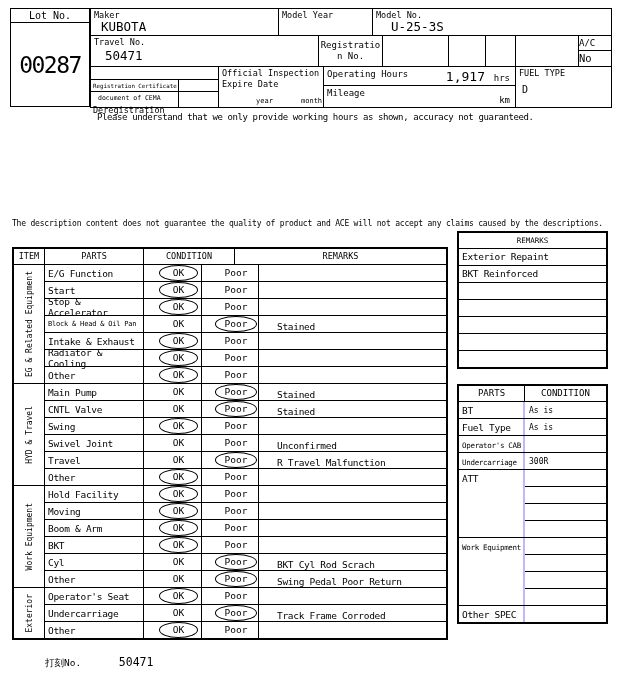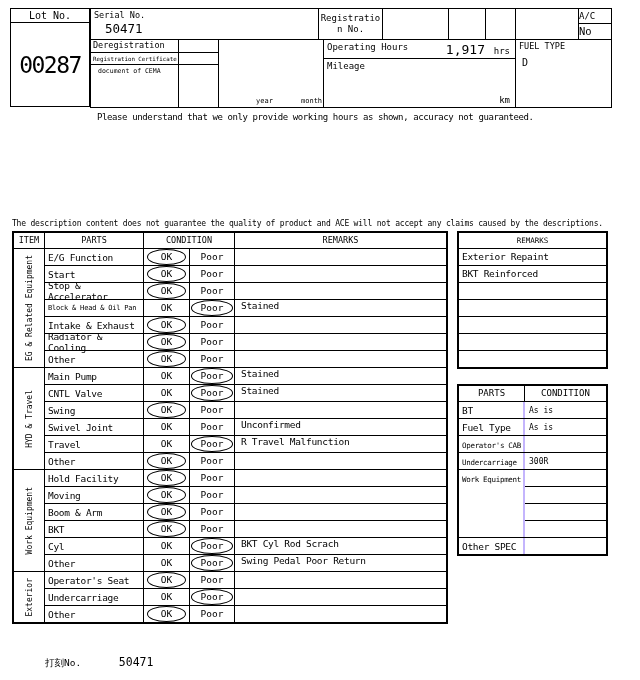--- a/index.html
+++ b/index.html
@@ -30,50 +30,50 @@
   .regno { width:64px; font-size:9px; text-align:center; word-break:break-all; padding-top:4px; line-height:1.25; }
   .ca { width:66px; } .cb { width:37px; } .cc { width:30px; } .cd { width:63px; }
   .ac { flex:1; display:flex; flex-direction:column; text-align:left; }
   .ac-top { height:15px; border-bottom:1px solid #000; font-size:9px; line-height:14px; }
   .ac-bot { flex:1; font-size:10.5px; line-height:15px; }
   .dereg { width:128px; display:flex; flex-direction:column; }
   .drow { display:flex; border-bottom:1px solid #000; height:12.5px; }
   .drow:last-child { border-bottom:none; flex:1; }
   .dlab { width:88px; border-right:1px solid #000; line-height:1.4; padding-left:2px; }
   .dval { flex:1; }
-  .d1 { font-size:8.5px; } .d2 { font-size:5.8px; padding-top:2px; } .d3 { font-size:6.5px; padding:2px 0 0 7px; }
+  .d1 { font-size:8.5px;margin-top:38px; } .d2 { font-size:5.8px; padding-top:2px; } .d3 { font-size:6.5px; padding:2px 0 0 7px; }
   .oi { width:105px; }
   .oi-label { font-size:8.5px; padding:1px 0 0 3px; line-height:1.25; width:102px; }
   .oi-year { position:absolute; left:37px; bottom:2px; font-size:7px; }
   .oi-month { position:absolute; left:82px; bottom:2px; font-size:7px; }
   .oph { width:192px; display:flex; flex-direction:column; }
   .oph-row { position:relative; height:19px; border-bottom:1px solid #000; }
   .oph-row:last-child { border-bottom:none; flex:1; }
   .oph-lbl { font-size:9px; padding:2px 0 0 3px; display:block; }
   .oph-val { position:absolute; right:30px; bottom:1px; font-size:13px; }
   .unit { position:absolute; right:5px; bottom:2px; font-size:9px; }
   .fuel { flex:1; }
   .fuel-val { font-size:10px; padding-left:6px; margin-top:6px; }
 
   .disclaimer { position:absolute; left:97px; top:112px; font-size:9px; letter-spacing:-0.4px; }
   .note { position:absolute; left:12px; top:219px; font-size:8px; letter-spacing:-0.2px; }
 
   
-  .mtable { position:absolute; left:12px; top:231px; width:436px; border:2px solid #000; }
+  .mtable { position:absolute; left:12px; top:247px; width:436px; border:2px solid #000; }
   .mhead { display:flex; height:16px; border-bottom:1px solid #000; font-size:8.5px; text-align:center; line-height:15px; }
   .h-item { width:31px; border-right:1px solid #000; }
   .h-parts { width:99px; border-right:1px solid #000; }
   .h-cond { width:91px; border-right:1px solid #000; }
   .h-rem { flex:1; }
   .isection { display:flex; }
   .isection:not(:last-child) { border-bottom:1px solid #000; }
   .vlabel { width:31px; border-right:1px solid #000; display:flex; align-items:center; justify-content:center; }
   .vlabel span { writing-mode:vertical-rl; transform:rotate(180deg); font-size:8px; white-space:nowrap; }
   .irows { flex:1; }
-  .irow { display:flex; height:17px; border-bottom:1px solid #000; align-items:flex-start; }
+  .irow { display:flex; height:17px; border-bottom:1px solid #000; align-items:flex-end;gap:12px; }
   .irows .irow:last-child { border-bottom:none; height:16px; }
   .c-parts { width:99px; border-right:1px solid #000; font-size:9.5px; padding-left:3px; align-self:stretch; display:flex; align-items:center; letter-spacing:-0.3px; }
   .c-parts.sm { font-size:7px; letter-spacing:-0.2px; }
   .c-ok { width:46px; border-right:1px solid #000; text-align:center; font-size:9.5px; align-self:stretch; display:flex; align-items:center; justify-content:center; }
   .c-poor { width:45px; border-right:1px solid #000; text-align:center; font-size:9.5px; align-self:stretch; display:flex; align-items:center; justify-content:center; }
   .c-rem { flex:1; font-size:9.5px; padding-left:6px; letter-spacing:-0.3px; }
   .opt { position:relative; display:inline-block; line-height:12px; }
   .opt.circled::before { content:''; position:absolute; top:-2px; bottom:-2px; border:1.5px solid #000; border-radius:50%; }
   .c-ok .opt.circled::before { left:-14px; right:-14px; }
   .c-poor .opt.circled::before { left:-10px; right:-10px; }
@@ -105,23 +105,37 @@
 <body>
 
 <div class="page">
 
   <div class="lotbox">
     <div class="lot-label">Lot No.</div>
     <div class="lot-value">00287</div>
   </div>
 
   <div class="htable">
+    <div class="hrow hrow1">
+      <div class="cell maker">
+        <span class="lbl">Maker</span>
+        <div class="val-md">KUBOTA</div>
+      </div>
+      <div class="cell myear">
+        <span class="lbl">Model Year</span>
+        <div class="val-md"></div>
+      </div>
+      <div class="cell mno">
+        <span class="lbl">Model No.</span>
+        <div class="val-md">U-25-3S</div>
+      </div>
+    </div>
     <div class="hrow hrow2">
       <div class="cell serial">
-        <span class="lbl">Serial No.</span>
+        <span class="lbl">Travel No.</span>
         <div class="val-md">50471</div>
       </div>
       <div class="cell regno">Registration No.</div>
       <div class="cell ca"></div>
       <div class="cell cb"></div>
       <div class="cell cc"></div>
       <div class="cell cd"></div>
       <div class="cell ac">
         <div class="ac-top">A/C</div>
         <div class="ac-bot">No</div>
@@ -136,20 +150,21 @@
         <div class="drow">
           <div class="dlab d2">Registration Certificate</div>
           <div class="dval"></div>
         </div>
         <div class="drow">
           <div class="dlab d3">document of CEMA</div>
           <div class="dval"></div>
         </div>
       </div>
       <div class="cell oi">
+        <div class="oi-label">Official Inspection Expire Date</div>
         <span class="oi-year">year</span>
         <span class="oi-month">month</span>
       </div>
       <div class="cell oph">
         <div class="oph-row">
           <span class="oph-lbl">Operating Hours</span>
           <span class="oph-val">1,917</span>
           <span class="unit">hrs</span>
         </div>
         <div class="oph-row">
@@ -406,20 +421,21 @@
           <div class="c-rem"></div>
         </div>
         <div class="irow">
           <div class="c-parts">Undercarriage</div>
           <div class="c-ok">
               <span class="opt">OK</span>
             </div>
           <div class="c-poor">
               <span class="opt circled">Poor</span>
             </div>
+          <div class="c-rem">Track Frame Corroded</div>
         </div>
         <div class="irow">
           <div class="c-parts">Other</div>
           <div class="c-ok">
               <span class="opt circled">OK</span>
             </div>
           <div class="c-poor">
               <span class="opt">Poor</span>
             </div>
           <div class="c-rem"></div>
@@ -462,20 +478,29 @@
           <div class="sg-val"></div>
         </div>
     </div>
     <div class="sg">
       <div class="sg-label smf">Undercarriage</div>
       <div class="sg-vals">
           <div class="sg-val">300R</div>
         </div>
     </div>
     <div class="sg">
+      <div class="sg-label">ATT</div>
+      <div class="sg-vals">
+        <div class="sg-val"></div>
+        <div class="sg-val"></div>
+        <div class="sg-val"></div>
+        <div class="sg-val"></div>
+      </div>
+    </div>
+    <div class="sg">
       <div class="sg-label smf">Work Equipment</div>
       <div class="sg-vals">
         <div class="sg-val"></div>
         <div class="sg-val"></div>
         <div class="sg-val"></div>
         <div class="sg-val"></div>
       </div>
     </div>
     <div class="sg">
       <div class="sg-label">Other SPEC</div>

